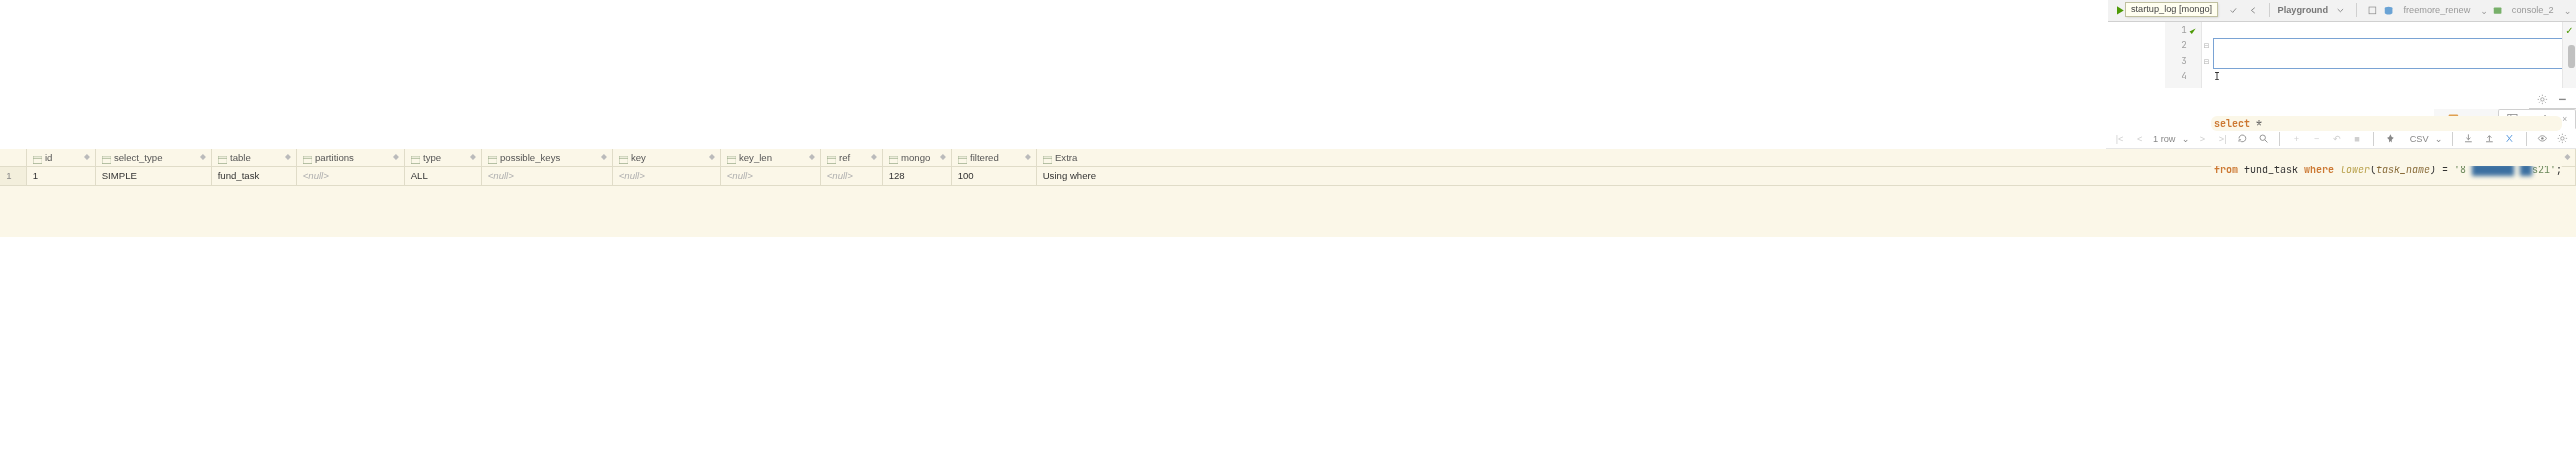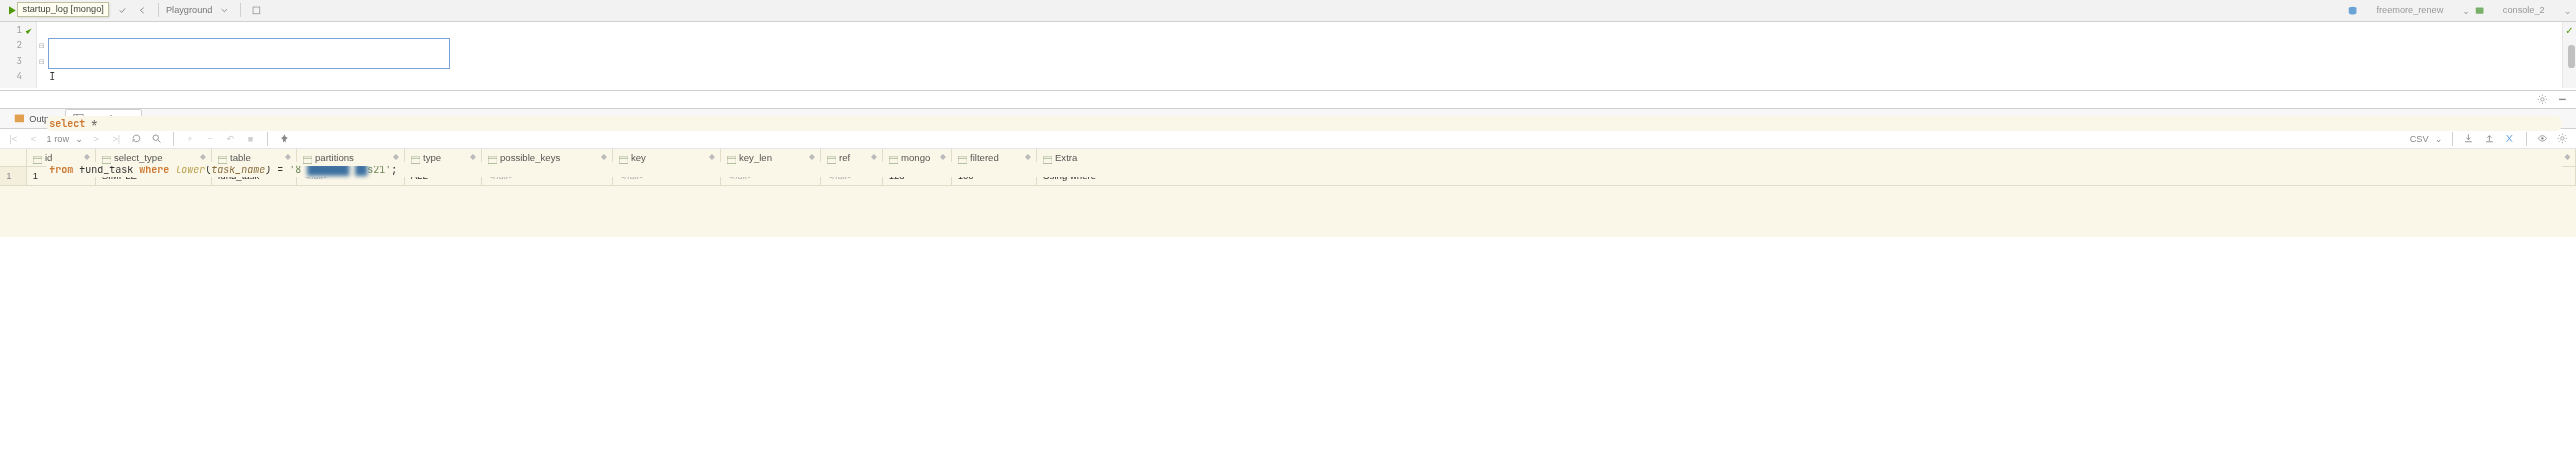--- a/index.html
+++ b/index.html
@@ -3,21 +3,21 @@
 <meta charset="utf-8">
 <style>
   * { box-sizing: border-box; margin: 0; padding: 0; }
   body {
     font-family: -apple-system, BlinkMacSystemFont, "Segoe UI", sans-serif;
     font-size: 10px;
     background: #fff;
     color: #333;
     overflow: hidden;
   }
-  .root { width: 100%; height: 237px; display: flex; flex-direction: column; }
+  .root { width: 100%; height: 237px; display: flex; flex-direction: column; align-items: flex-end; }
   
   
   .toolbar {
     height: 21.6px;
     display: flex;
     align-items: center;
     padding: 0 4.6px;
     background: #f2f2f2;
     border-bottom: 0.8px solid #d0d0d0;
     position: relative;
@@ -25,34 +25,34 @@
   }
   .toolbar-btn {
     width: 15.4px; height: 15.4px;
     display: flex; align-items: center; justify-content: center;
     color: #888;
     border-radius: 2.3px;
   }
   .toolbar-btn svg { width: 10.8px; height: 10.8px; }
   .run-icon svg { fill: #4e9a06; }
   .sep { width:0.8px; height:14px; background:#d0d0d0; margin:0 3.1px;}
-  .tx-label { color:#777; font-size:9.2px; }
+  .tx-label { color:#777; font-size:9.2px;font-weight:bold; }
   .tooltip {
     position: absolute;
     top: 1.5px; left: 17px;
     background: #fffef0;
     border: 0.8px solid #c0c0a0;
     padding: 1.5px 4.6px;
     font-size: 9.2px;
     color: #444;
     box-shadow: 0.8px 0.8px 2.3px rgba(0,0,0,.15);
     z-index: 5;
   }
   .right-tabs { margin-left:auto; display:flex; gap:4.6px; align-items:center; color:#999; font-size:9.2px;}
-  .right-tab { display:flex; gap:19px; align-items:center;}
+  .right-tab { display:flex; gap:10px; align-items:center;}
   .db-ico { width:9.2px; height:9.2px; }
   
   
   .editor-pane { flex: 0 0 auto; display:flex; background:#fff; position:relative; }
   .gutter {
     width: 37px;
     background: #f5f5f5;
     border-right: 0.8px solid #e6e6e6;
     font-family: "JetBrains Mono","Menlo",monospace;
     font-size: 9.2px;

